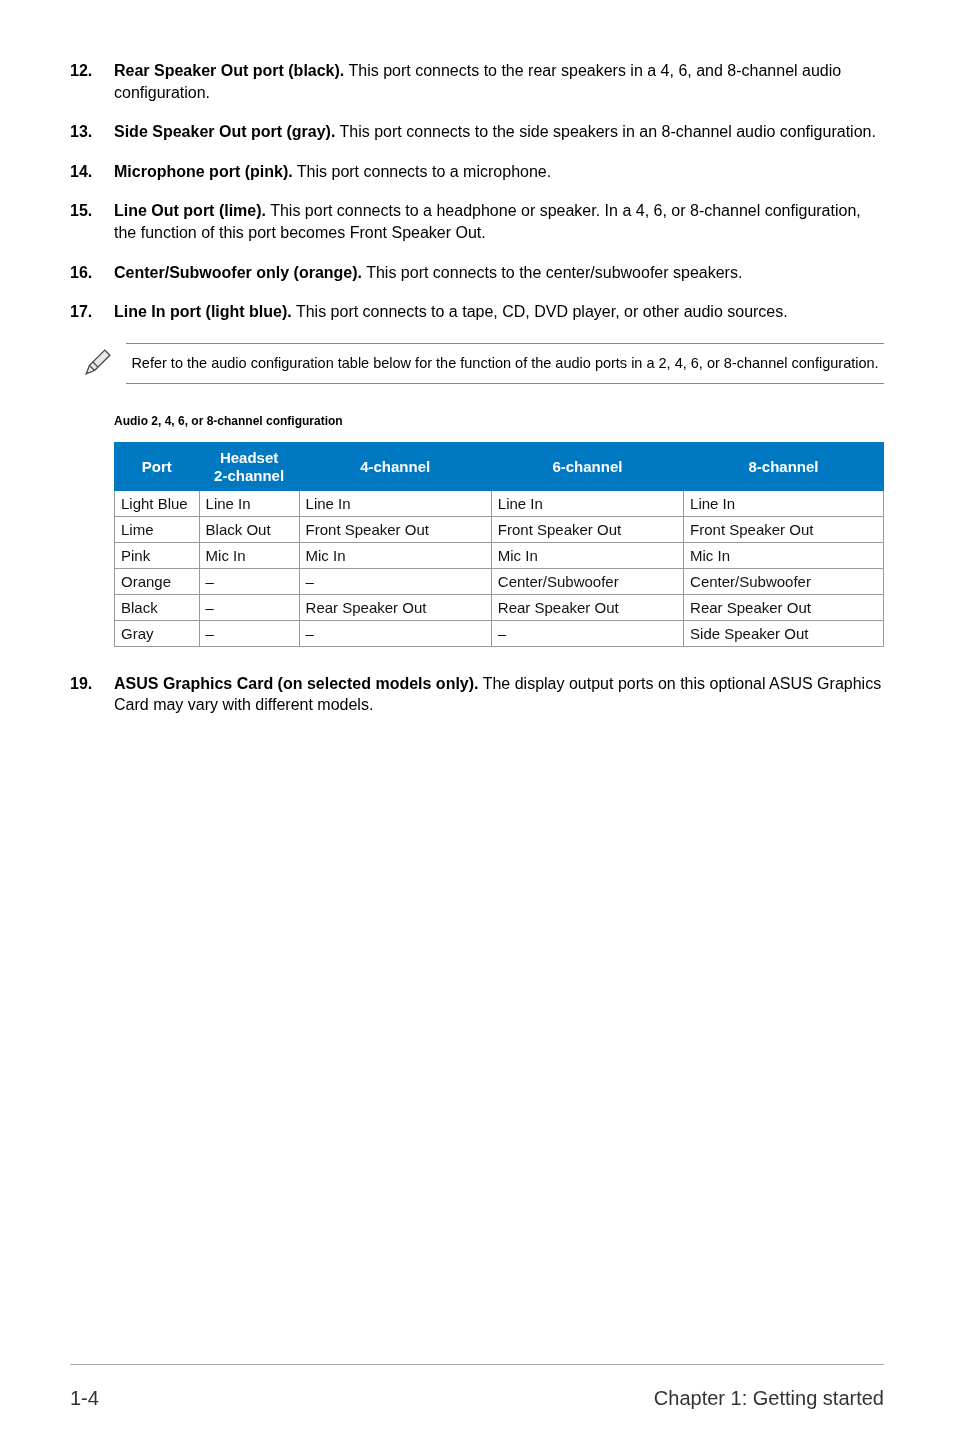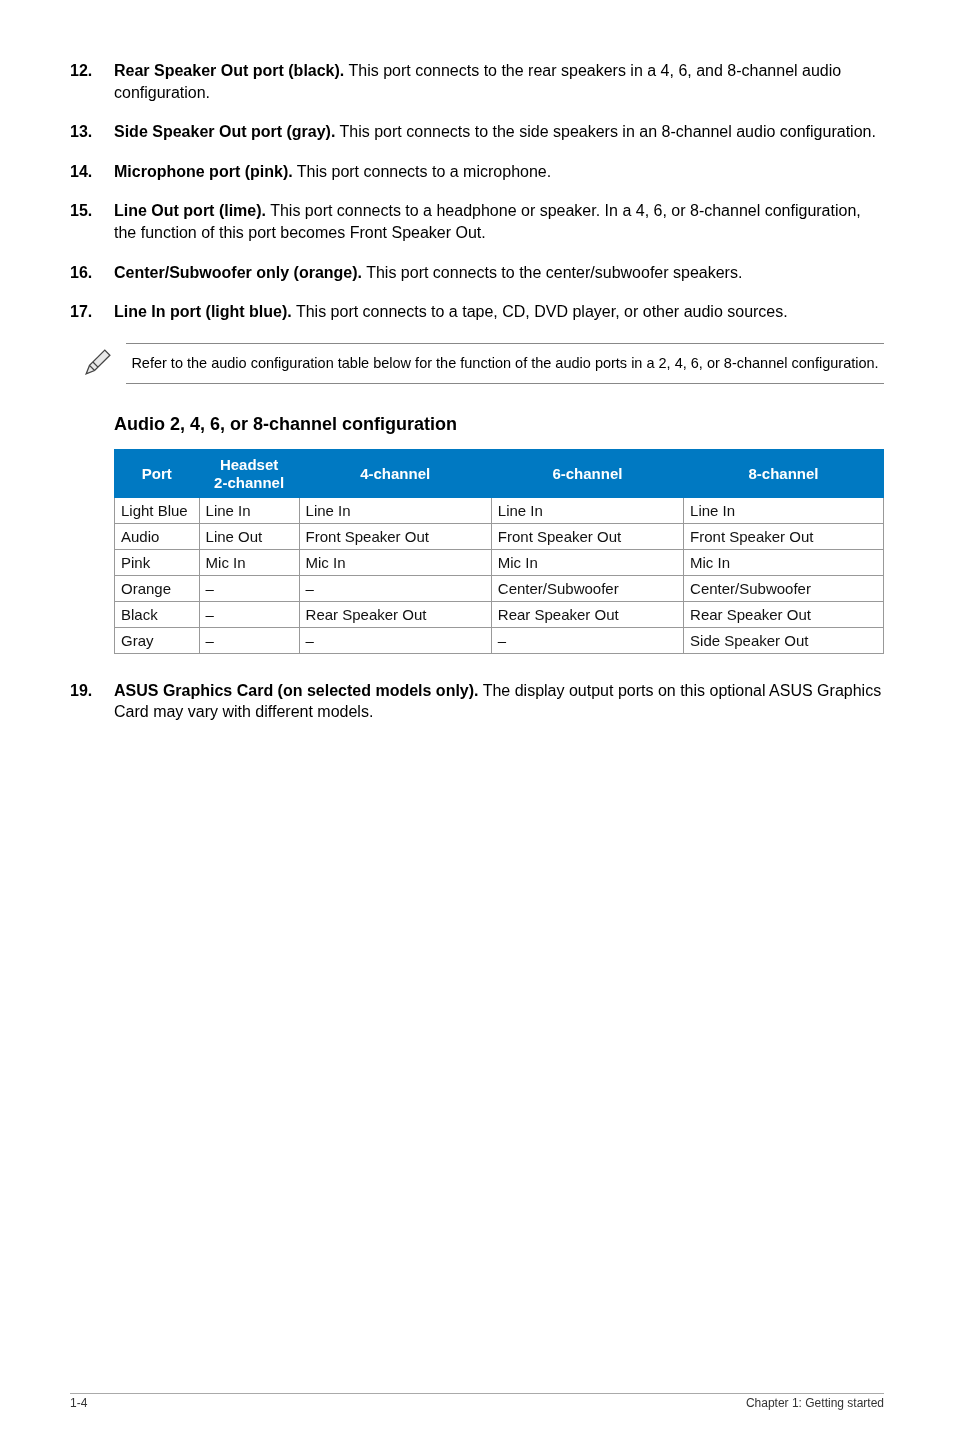--- a/index.html
+++ b/index.html
@@ -50,21 +50,21 @@
   .note-content {
     flex: 1;
     border-top: 1px solid #888;
     border-bottom: 1px solid #888;
     padding: 10px 4px 10px 4px;
     font-size: 14.5px;
     line-height: 1.35;
   }
   .section-title {
     font-weight: bold;
-    font-size: 18px;
+    font-size: 12px;
     margin-left: 44px;
     margin-bottom: 14px;
   }
   .table-wrap {
     margin-left: 44px;
     margin-bottom: 26px;
   }
   table.audio {
     border-collapse: collapse;
     width: 100%;
@@ -89,24 +89,24 @@
   table.audio .col-2ch  { width: 13%; margin-top: 48px; }
   table.audio .col-4ch  { width: 25%; }
   table.audio .col-6ch  { width: 25%; }
   table.audio .col-8ch  { width: 26%; }
   .footer {
     position: absolute;
     bottom: 28px;
     left: 70px;
     right: 70px;
     border-top: 1px solid #aaa;
-    padding-top: 2px;
+    padding-top: 22px;
     display: flex;
     justify-content: space-between;
-    font-size: 12px;
+    font-size: 20px;
     color: #333;
   }
 </style>
 </head>
 <body>
 
 <div class="content">
 
   <div class="item">
     <div class="num">12.</div>
@@ -179,22 +179,22 @@
       </thead>
       <tbody>
         <tr>
           <td>Light Blue</td>
           <td>Line In</td>
           <td>Line In</td>
           <td>Line In</td>
           <td>Line In</td>
         </tr>
         <tr>
-          <td>Audio</td>
-          <td>Line Out</td>
+          <td>Lime</td>
+          <td>Black Out</td>
           <td>Front Speaker Out</td>
           <td>Front Speaker Out</td>
           <td>Front Speaker Out</td>
         </tr>
         <tr>
           <td>Pink</td>
           <td>Mic In</td>
           <td>Mic In</td>
           <td>Mic In</td>
           <td>Mic In</td>

